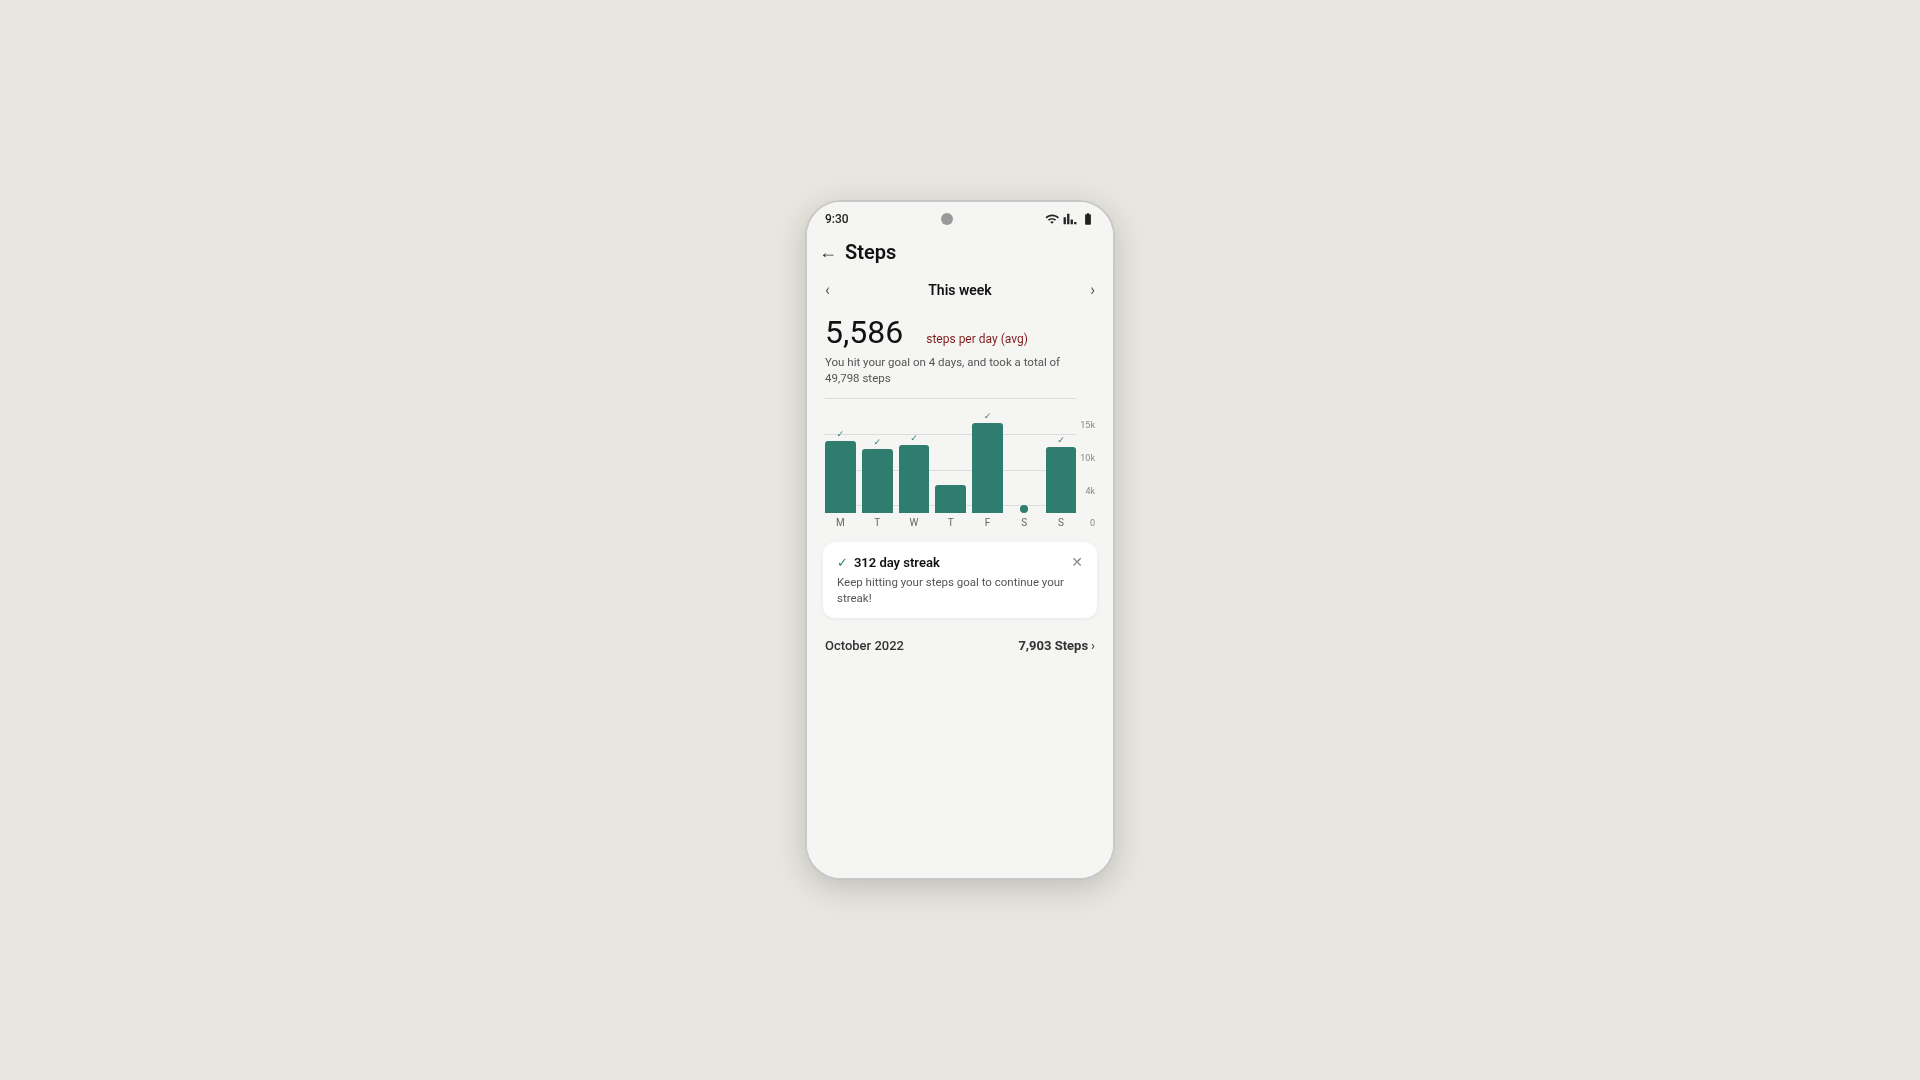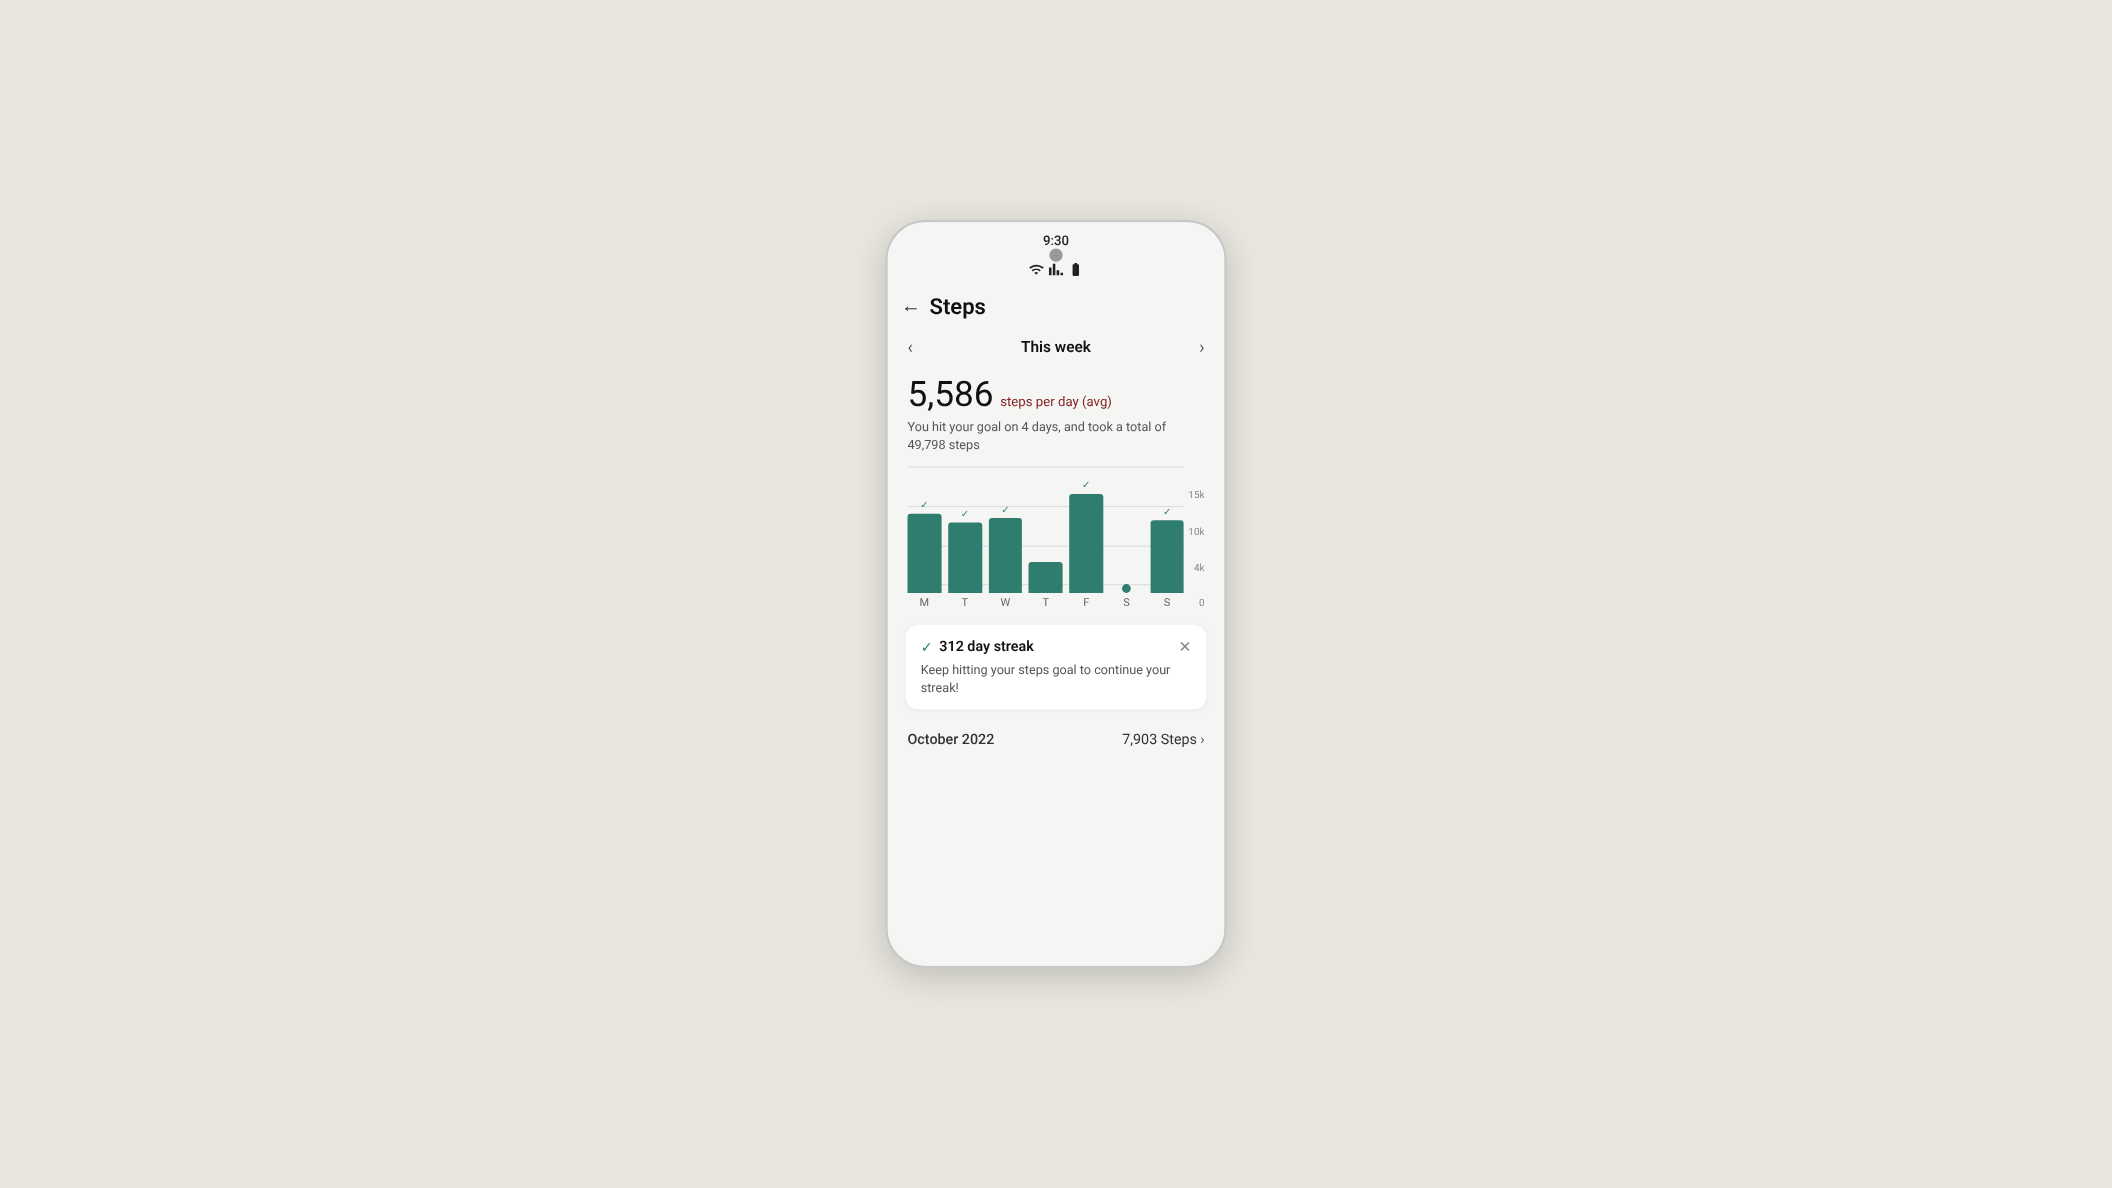--- a/index.html
+++ b/index.html
@@ -26,21 +26,20 @@
       flex-direction: column;
       position: relative;
     }
 
     .status-bar {
       display: flex;
       align-items: center;
       justify-content: space-between;
       padding: 10px 18px 4px 18px;
       background: #f5f5f3;
-      flex-direction: column;
     }
 
     .status-time {
       font-size: 12px;
       font-weight: 500;
       color: #222;
     }
 
     .status-camera {
       width: 12px;
@@ -141,21 +140,21 @@
       color: #111;
     }
 
     .stats-section {
       padding: 4px 18px 0 18px;
     }
 
     .steps-avg-row {
       display: flex;
       align-items: baseline;
-      gap: 6px;
+      gap: 23px;
     }
 
     .steps-big {
       font-size: 32px;
       font-weight: 400;
       color: #111;
     }
 
     .steps-unit {
       font-size: 12px;
@@ -301,21 +300,21 @@
 
     .month-label {
       font-size: 13px;
       color: #333;
       font-weight: 500;
     }
 
     .month-steps {
       font-size: 13px;
       color: #333;
-      font-weight: 400;
+      font-weight: 700;
       display: flex;
       align-items: center;
       gap: 3px;
       cursor: pointer;
     }
 
     .month-steps .arrow {
       font-size: 13px;
       color: #555;
     }

